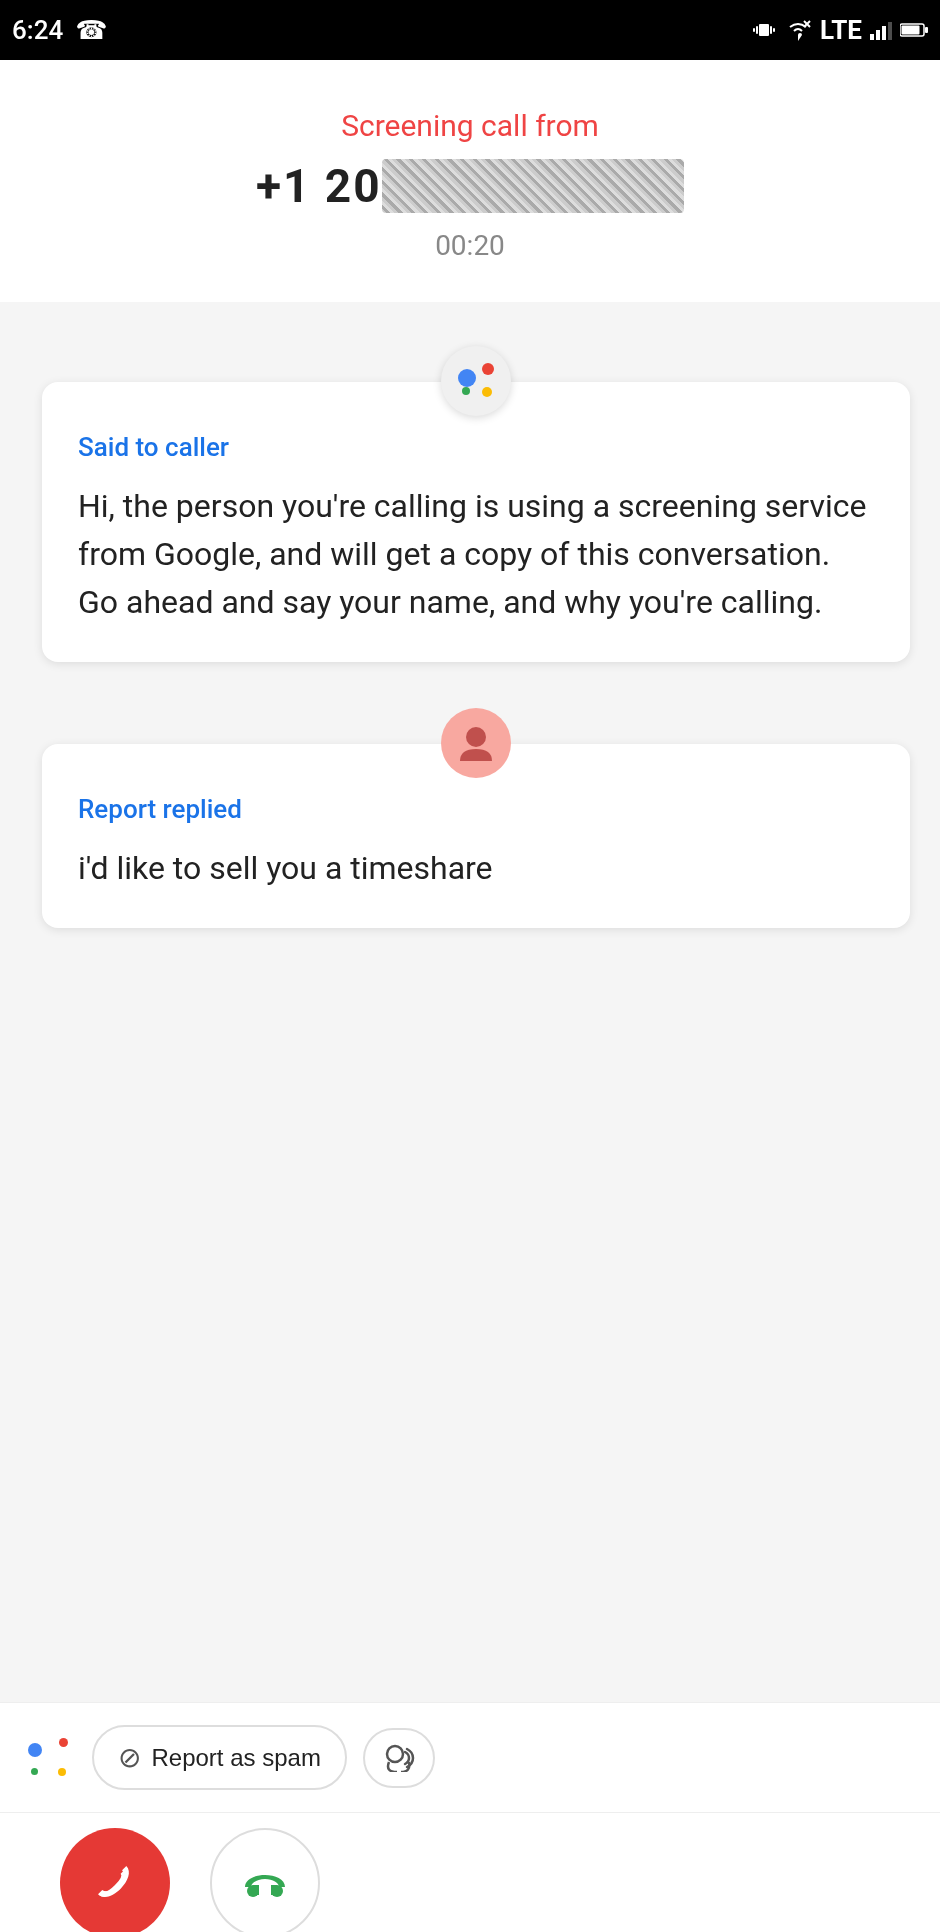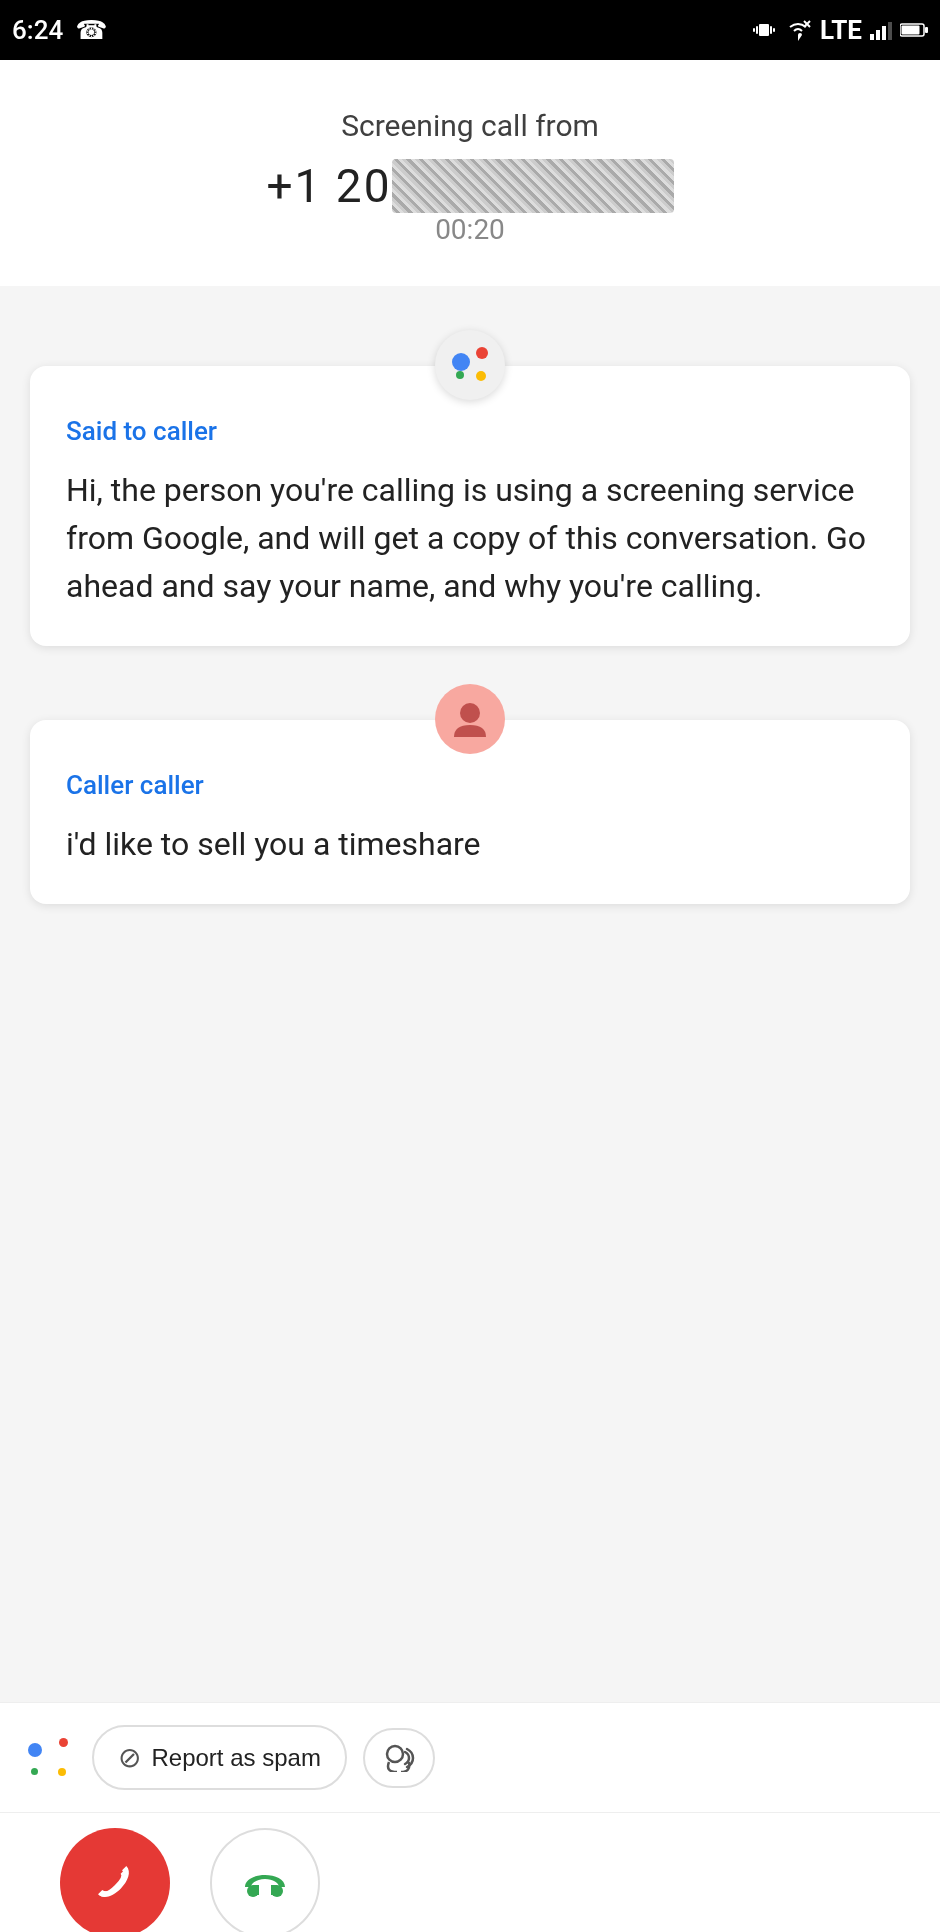--- a/index.html
+++ b/index.html
@@ -49,42 +49,44 @@
 
     
     .header-section {
       background: #ffffff;
       text-align: center;
       padding: 48px 40px 40px;
     }
 
     .screening-label {
       font-size: 30px;
-      color: #404040;
+      color: #ef4444;
       margin-bottom: 16px;
     }
 
     .phone-number {
       font-size: 46px;
-      font-weight: 400;
+      font-weight: 700;
       color: #222222;
+      margin-bottom: 16px;
       letter-spacing: 2px;
     }
 
     .call-timer {
       font-size: 28px;
       color: #888888;
     }
 
     
     .conversation-area {
       padding: 30px 30px;
       display: flex;
       flex-direction: column;
-      gap: 4px;
+      gap: 12px;
+      margin-left: 12px;
     }
 
     
     .assistant-card-wrapper {
       position: relative;
       margin-bottom: 30px;
     }
 
     .assistant-avatar {
       position: absolute;
@@ -402,21 +404,21 @@
     </div>
 
     <div class="caller-card-wrapper">
       <div class="caller-avatar">
         <svg width="40" height="40" viewBox="0 0 40 40" fill="none">
           <circle cx="20" cy="14" r="10" fill="#c0504d"></circle>
           <path d="M4 38 Q4 26 20 26 Q36 26 36 38" fill="#c0504d"></path>
         </svg>
       </div>
       <div class="conversation-card">
-        <div class="card-label">Caller caller</div>
+        <div class="card-label">Report replied</div>
         <div class="card-message">i'd like to sell you a timeshare</div>
       </div>
     </div>
 
   </div>
 </div>
 
 <div class="action-buttons-area">
 
   <div class="google-assistant-small">

